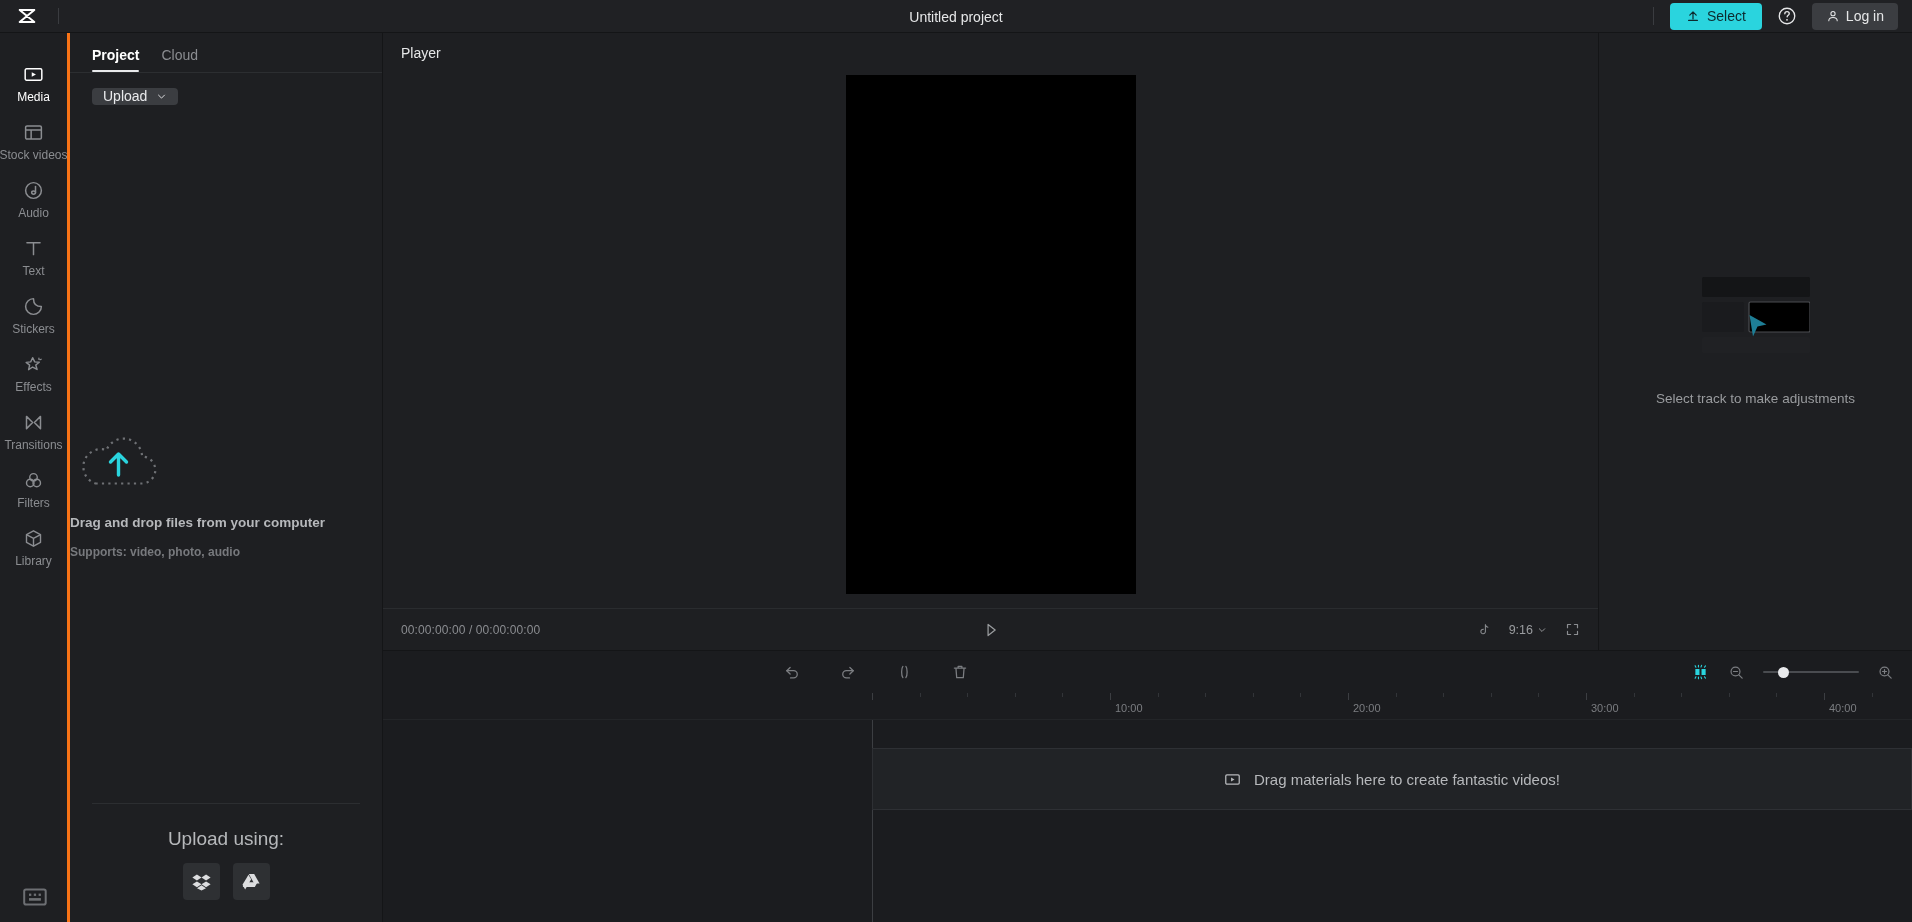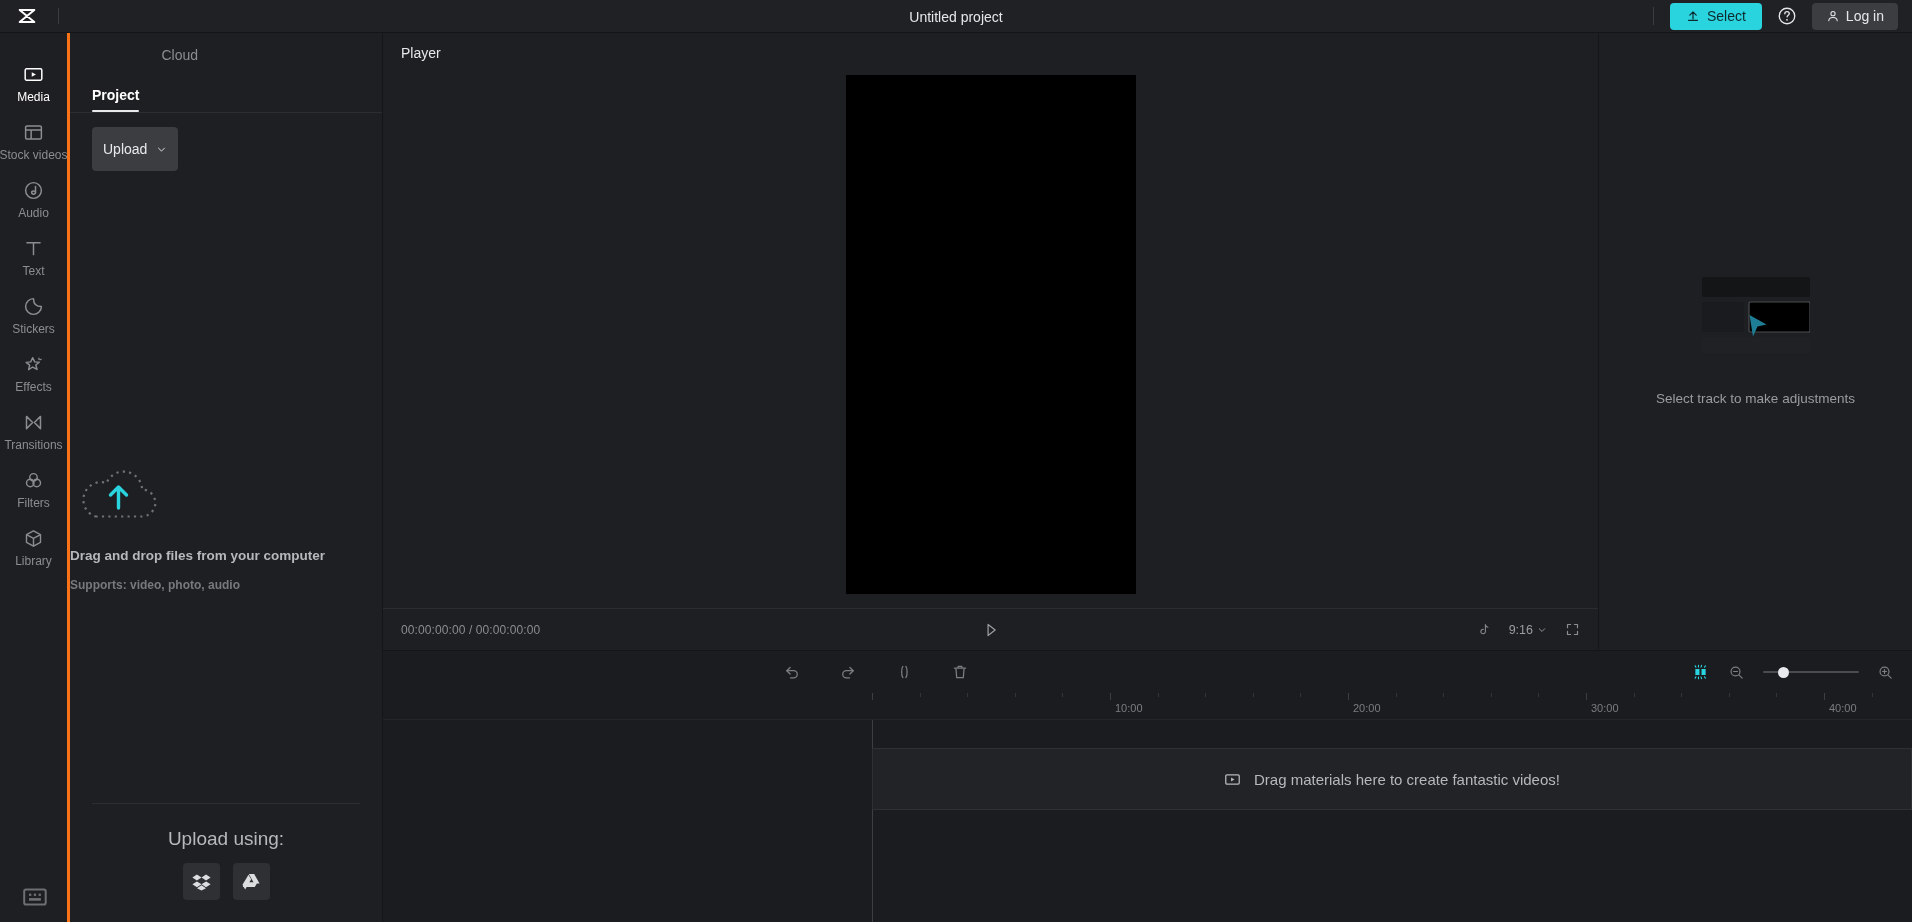--- a/index.html
+++ b/index.html
@@ -66,30 +66,30 @@
   .rail-bottom { position: absolute; bottom: 14px; left: 0; width: 70px; display: flex; justify-content: center; }
 
   
   .media-panel {
     width: 313px; flex: 0 0 313px; background: #1e1f22;
     display: flex; flex-direction: column; position: relative;
     border-right: 1px solid #141517;
   }
   .tabs { display: flex; gap: 22px; padding: 14px 22px 0 22px; }
   .tab { font-size: 14px; color: #8b8d91; cursor: pointer; padding-bottom: 9px; position: relative; }
-  .tab.active { color: #ffffff; font-weight: bold; margin-top: 40px; }
+  .tab.active { color: #ffffff; font-weight: bold; }
   .tab.active::after {
     content: ""; position: absolute; left: 0; right: 0; bottom: 0;
     height: 2px; background: #e9eaec; border-radius: 1px;
   }
   .tabs-sep { height: 1px; background: #2c2e31; margin: 0 0 0 0; }
   .upload-row { padding: 14px 22px 0 22px; }
   .btn-upload {
     background: #3b3d41; color: #e9eaec; border: none; border-radius: 4px;
-    height: 44px; padding: 0 11px; font-size: 14px; display: inline-flex;
+    height: 17px; padding: 0 11px; font-size: 14px; display: inline-flex;
     align-items: center; gap: 9px; cursor: pointer;
     font-family: "Liberation Sans", sans-serif;
   }
   .drop-area {
     flex: 1; display: flex; flex-direction: column; align-items: flex-start;
     justify-content: center; gap: 0; margin-top: -40px; font-weight: bold;
   }
   .cloud-ico { margin-bottom: 21px; }
   .drop-main { font-size: 13.5px; color: #b6b8bb; }
   .drop-sub { font-size: 12px; color: #77797d; margin-top: 15px; }

